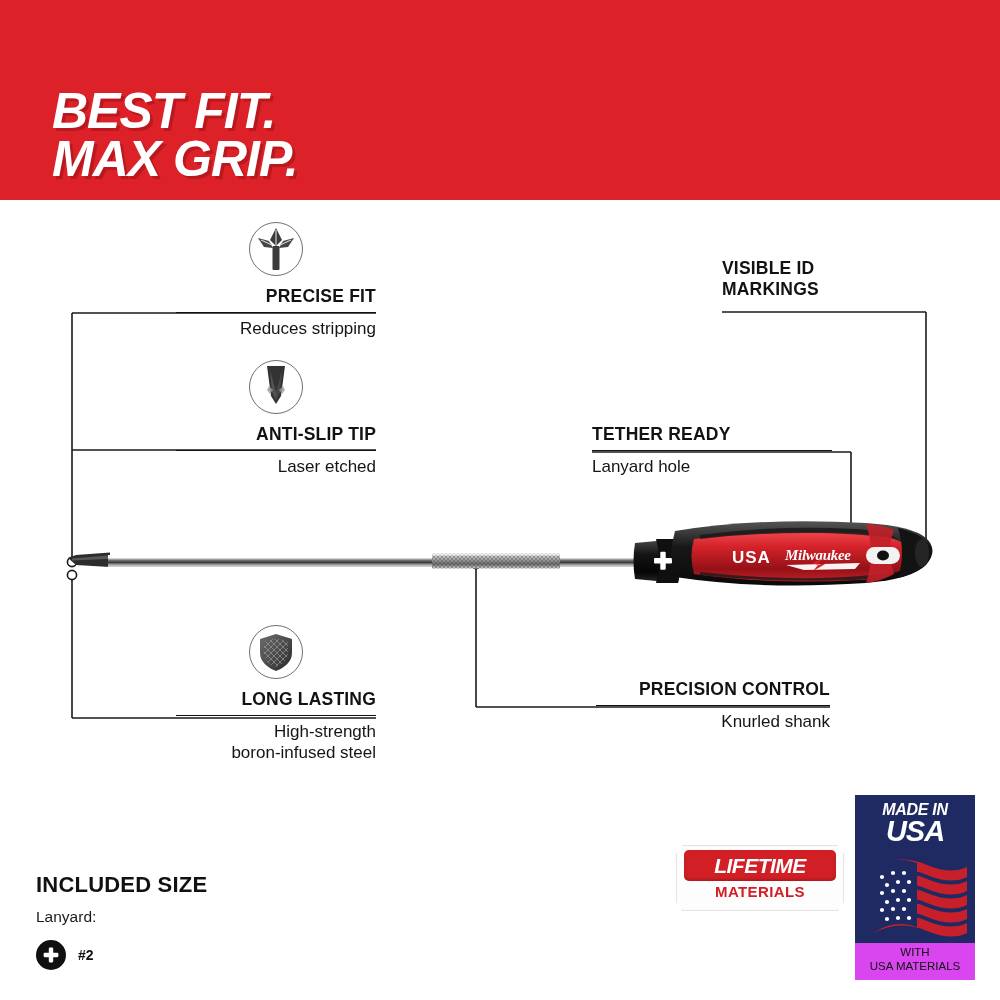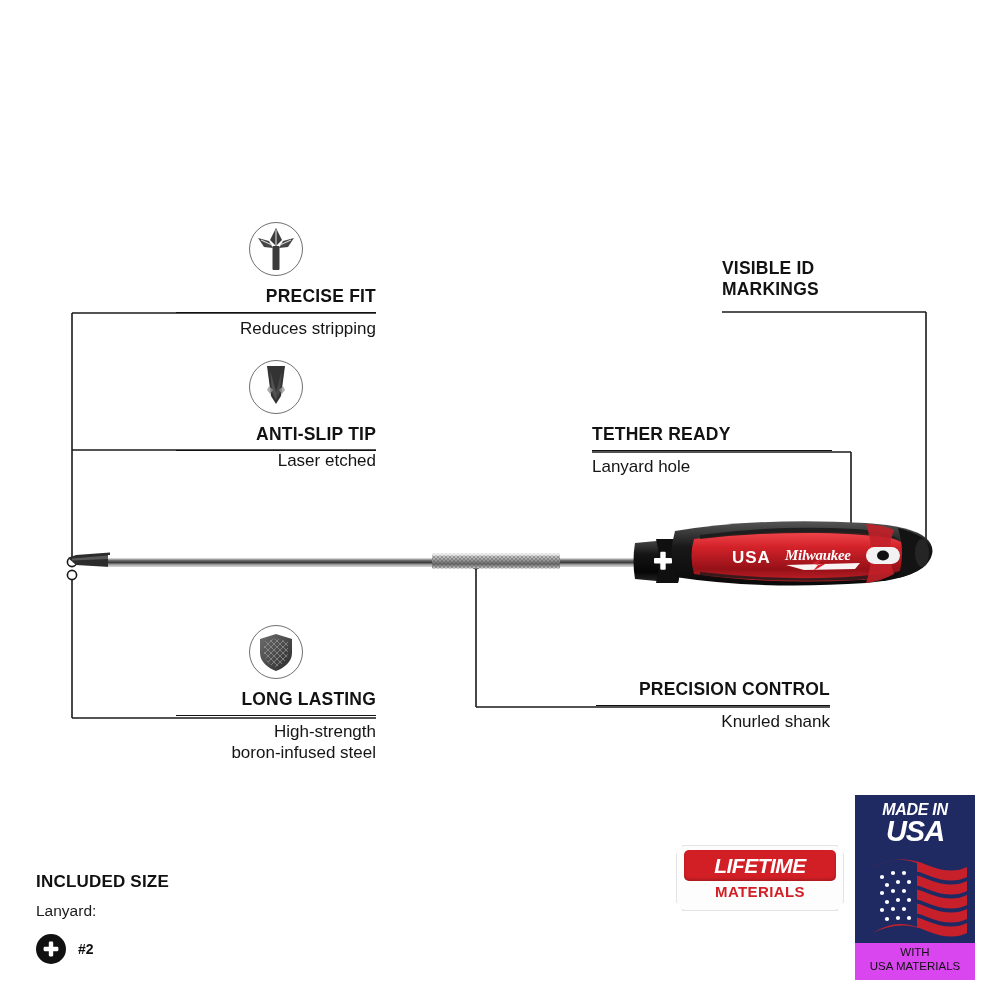--- a/index.html
+++ b/index.html
@@ -55,21 +55,21 @@
     border:1.6px solid #6f6f6f;
     display:flex;align-items:center;justify-content:center;
     overflow:hidden;background:#fff;
   }
 
   
   .tool{position:absolute;left:60px;top:495px;width:880px;height:110px;}
 
   
   .included{position:absolute;left:36px;top:872px;}
-  .included .h{font-size:17px;font-weight:bold;color:#111;letter-spacing:.2px;}
+  .included .h{font-size:22px;font-weight:bold;color:#111;letter-spacing:.2px;}
   .included .p{font-size:15.5px;color:#1b1b1b;margin-top:10px;}
   .size-row{display:flex;align-items:center;gap:12px;margin-top:14px;}
   .ph-badge{
     width:30px;height:30px;border-radius:50%;background:#111;
     display:flex;align-items:center;justify-content:center;
   }
   .size-lbl{font-size:14px;font-weight:bold;color:#111;}
 
   
   .lifetime{
@@ -110,20 +110,26 @@
   .usa-sub{
     position:absolute;left:0;right:0;top:150px;text-align:center;
     font-size:11.5px;color:#111;line-height:1.25;white-space:pre-line;
   }
 </style>
 </head>
 <body>
 
 <div class="stage">
 
+  <div class="header-band">
+    <div class="headline">
+      <span>BEST FIT.</span>
+      <span class="l2">MAX GRIP.</span>
+    </div>
+  </div>
 
   <svg class="leader-svg" viewBox="0 0 1000 1000">
     <g fill="none" stroke="#1a1a1a" stroke-width="1.6">
 
       <path d="M72,313 L72,562"></path>
       <path d="M72,313 L376,313"></path>
       <path d="M72,450 L376,450"></path>
 
       <path d="M72,575 L72,718"></path>
       <path d="M72,718 L376,718"></path>
@@ -177,21 +183,21 @@
           <path d="M16 4 L34 4 L30 34 L25 42 L20 34 Z" fill="#333"></path>
           <path d="M19 8 L25 30 L25 38 L21 30 Z" fill="#6e6e6e" opacity=".55"></path>
           <path d="M31 8 L25 30 L25 38 L29 30 Z" fill="#6e6e6e" opacity=".35"></path>
           <path d="M18 24 L22 28 L19 32 L16 28 Z" fill="#9a9a9a" opacity=".8"></path>
           <path d="M32 24 L28 28 L31 32 L34 28 Z" fill="#9a9a9a" opacity=".8"></path>
         </svg>
       </div>
     </div>
     <div class="ttl" style="margin-top:10px;">ANTI-SLIP TIP</div>
     <div class="rule" style="margin-top:5px;"></div>
-    <div class="sub" style="">Laser etched</div>
+    <div class="sub" style="margin-top:6px;">Laser etched</div>
   </div>
 
   <div class="feat ta-r" style="left:176px;top:625px;width:200px;">
     <div class="icon-wrap" style="display:flex;justify-content:center;">
       <div class="circ">
         <svg width="46" height="46" viewBox="0 0 46 46">
           <defs>
             <linearGradient id="shg" x1="0" y1="0" x2="1" y2="1">
               <stop offset="0" stop-color="#6d6d6d"></stop>
                 <stop offset="1" stop-color="#2a2a2a"></stop>

